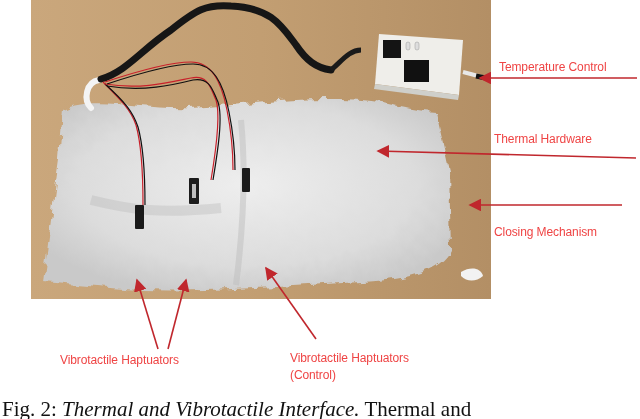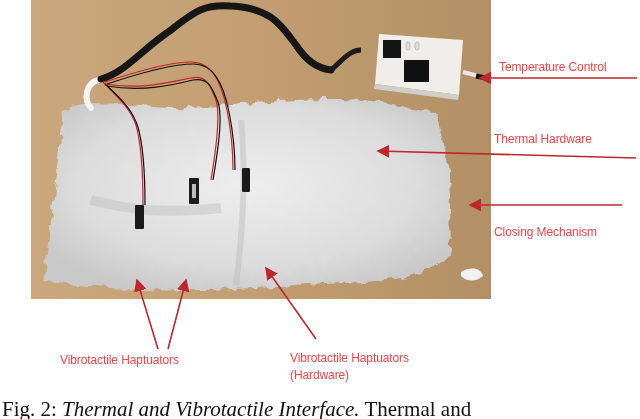--- a/index.html
+++ b/index.html
@@ -93,20 +93,20 @@
 
 <div class="label" style="left:499px; top:59px;">Temperature Control</div>
 <div class="label" style="left:494px; top:131px;">Thermal Hardware</div>
 <div class="label" style="left:494px; top:180px;margin-top:44px;">Closing Mechanism</div>
 
 <div class="label" style="left:60px; top:352px;">
   <div>Vibrotactile Haptuators</div>
 </div>
 <div class="label" style="left:290px; top:350px;">
   <div>Vibrotactile Haptuators</div>
-  <div>(Hardware)</div>
+  <div>(Control)</div>
 </div>
 
 <div class="caption">
   <span>Fig. 2:</span>
   <i>Thermal and Vibrotactile Interface.</i>
   <span>Thermal and</span>
 </div>
 
 </body></html>

